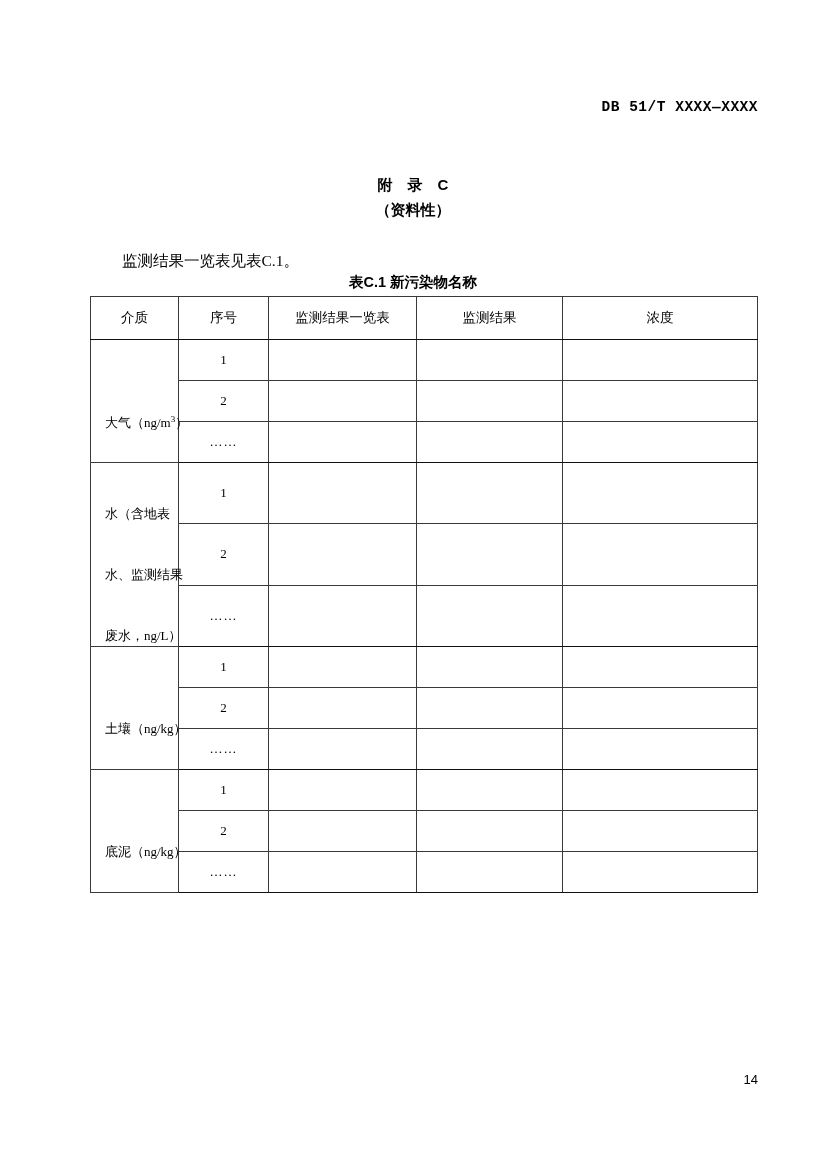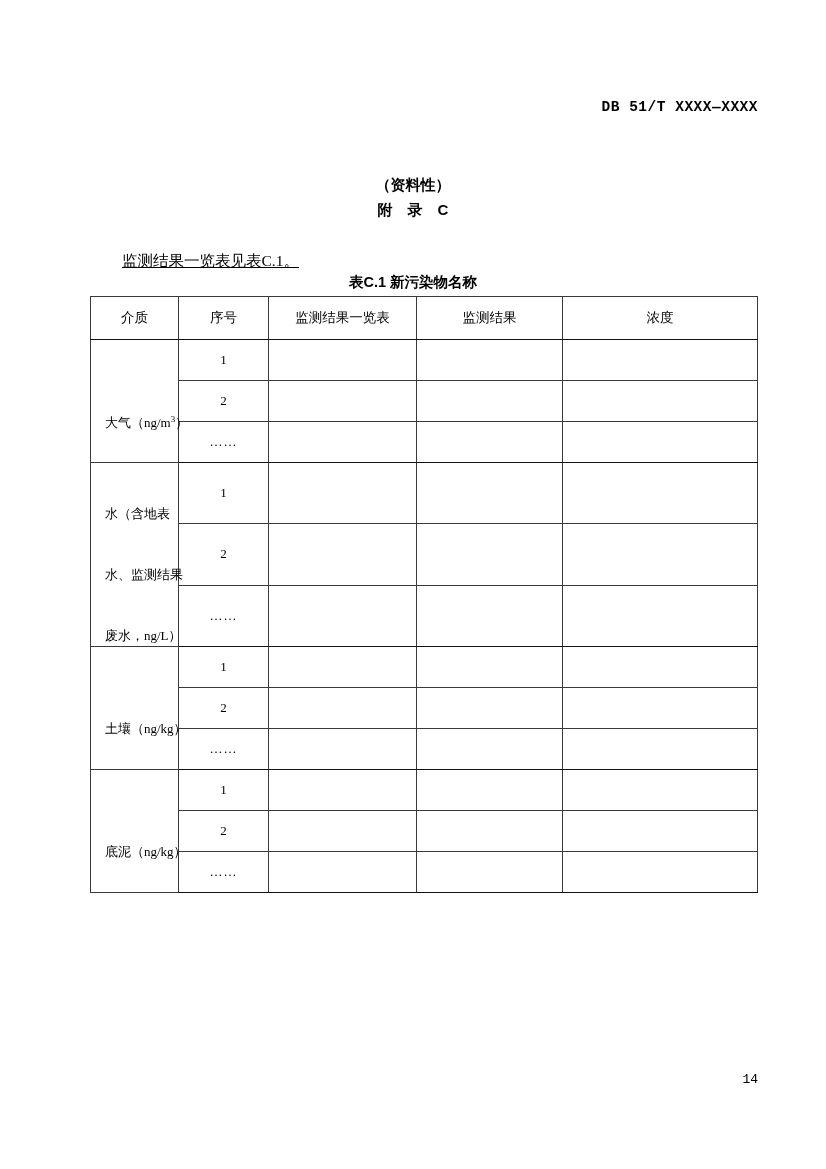--- a/index.html
+++ b/index.html
@@ -55,21 +55,20 @@
 
   
   .body-para {
     position: absolute;
     top: 250px;
     left: 90px;
     width: 670px;
     font-size: 15.5px;
     line-height: 22px;
     text-indent: 32px;
-    text-decoration: underline;
   }
 
   
   .table-caption {
     position: absolute;
     top: 273px;
     left: 0;
     width: 826px;
     text-align: center;
     font-family: "Liberation Sans", "DejaVu Sans", sans-serif;
@@ -121,34 +120,34 @@
 
   
   .group-end td { border-bottom: 1.6px solid #111; }
   .result-table thead th { border-bottom: 1.6px solid #111; }
 
   
   .page-number {
     position: absolute;
     right: 68px;
     top: 1072px;
-    font-family: Liberation Mono, monospace;
+    font-family: Liberation Sans, sans-serif;
     font-size: 13px;
   }
 </style>
 </head>
 <body>
 
 <div class="page">
 
   <div class="doc-header">DB 51/T XXXX—XXXX</div>
 
   <div class="annex-block">
+    <div class="annex-line annex-title-1">附　录　C</div>
     <div class="annex-line">（资料性）</div>
-    <div class="annex-line annex-title-1">附　录　C</div>
   </div>
 
   <div class="body-para">监测结果一览表见表C.1。</div>
 
   <div class="table-caption">表C.1 新污染物名称</div>
 
   <table class="result-table">
     <colgroup>
       <col class="col-medium">
       <col class="col-index">

